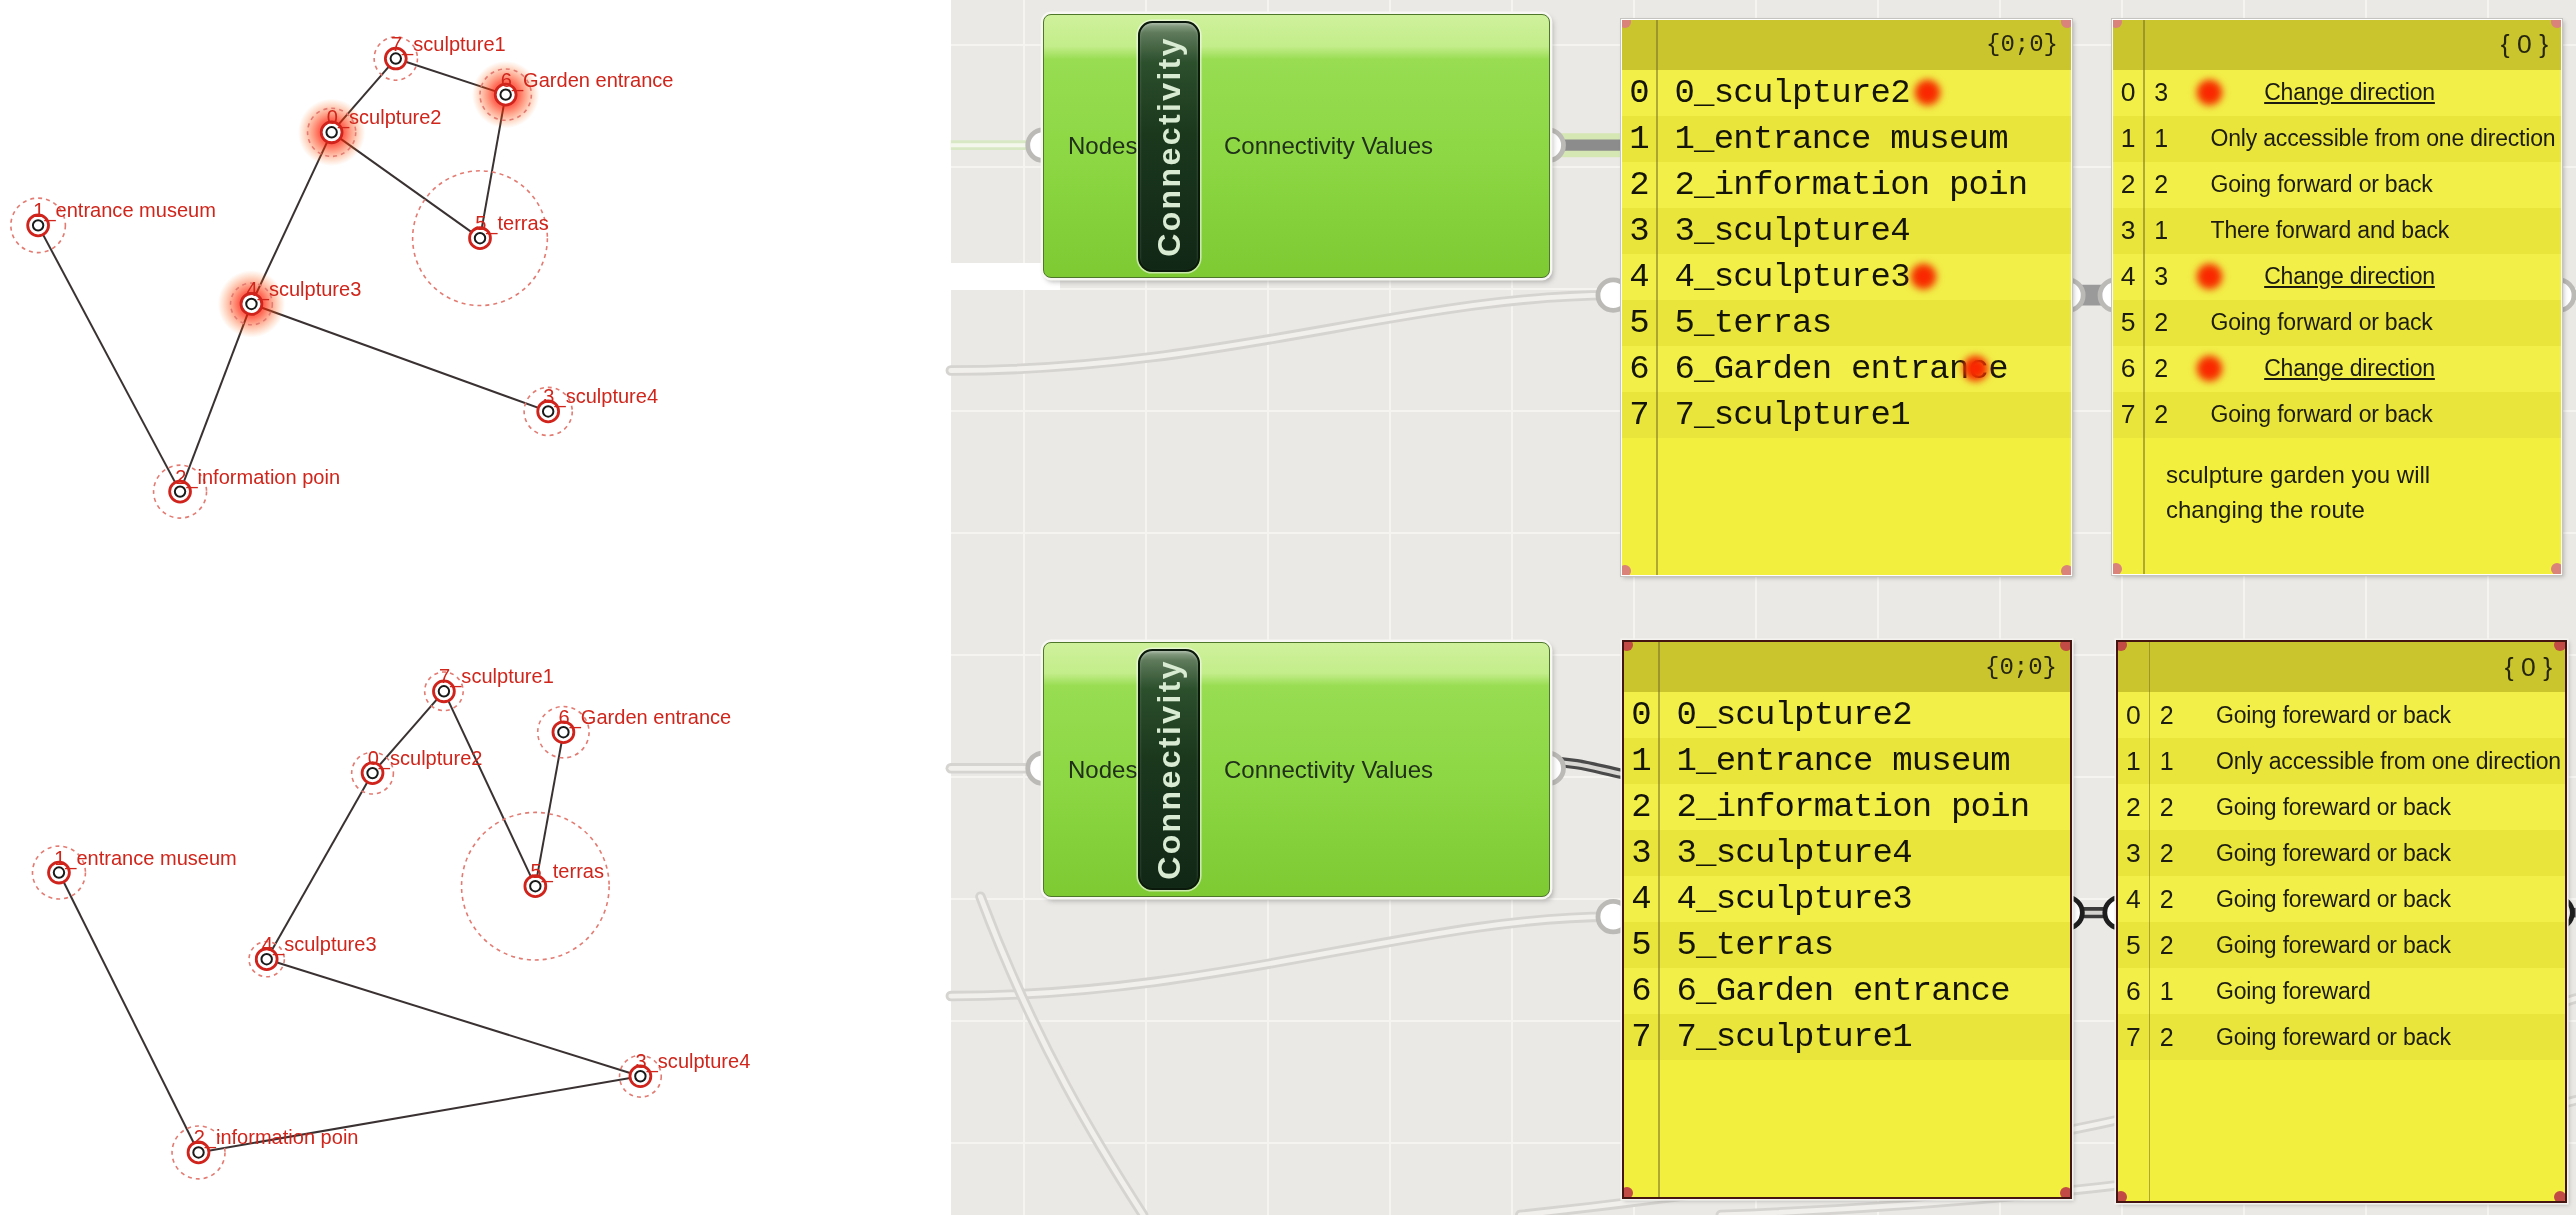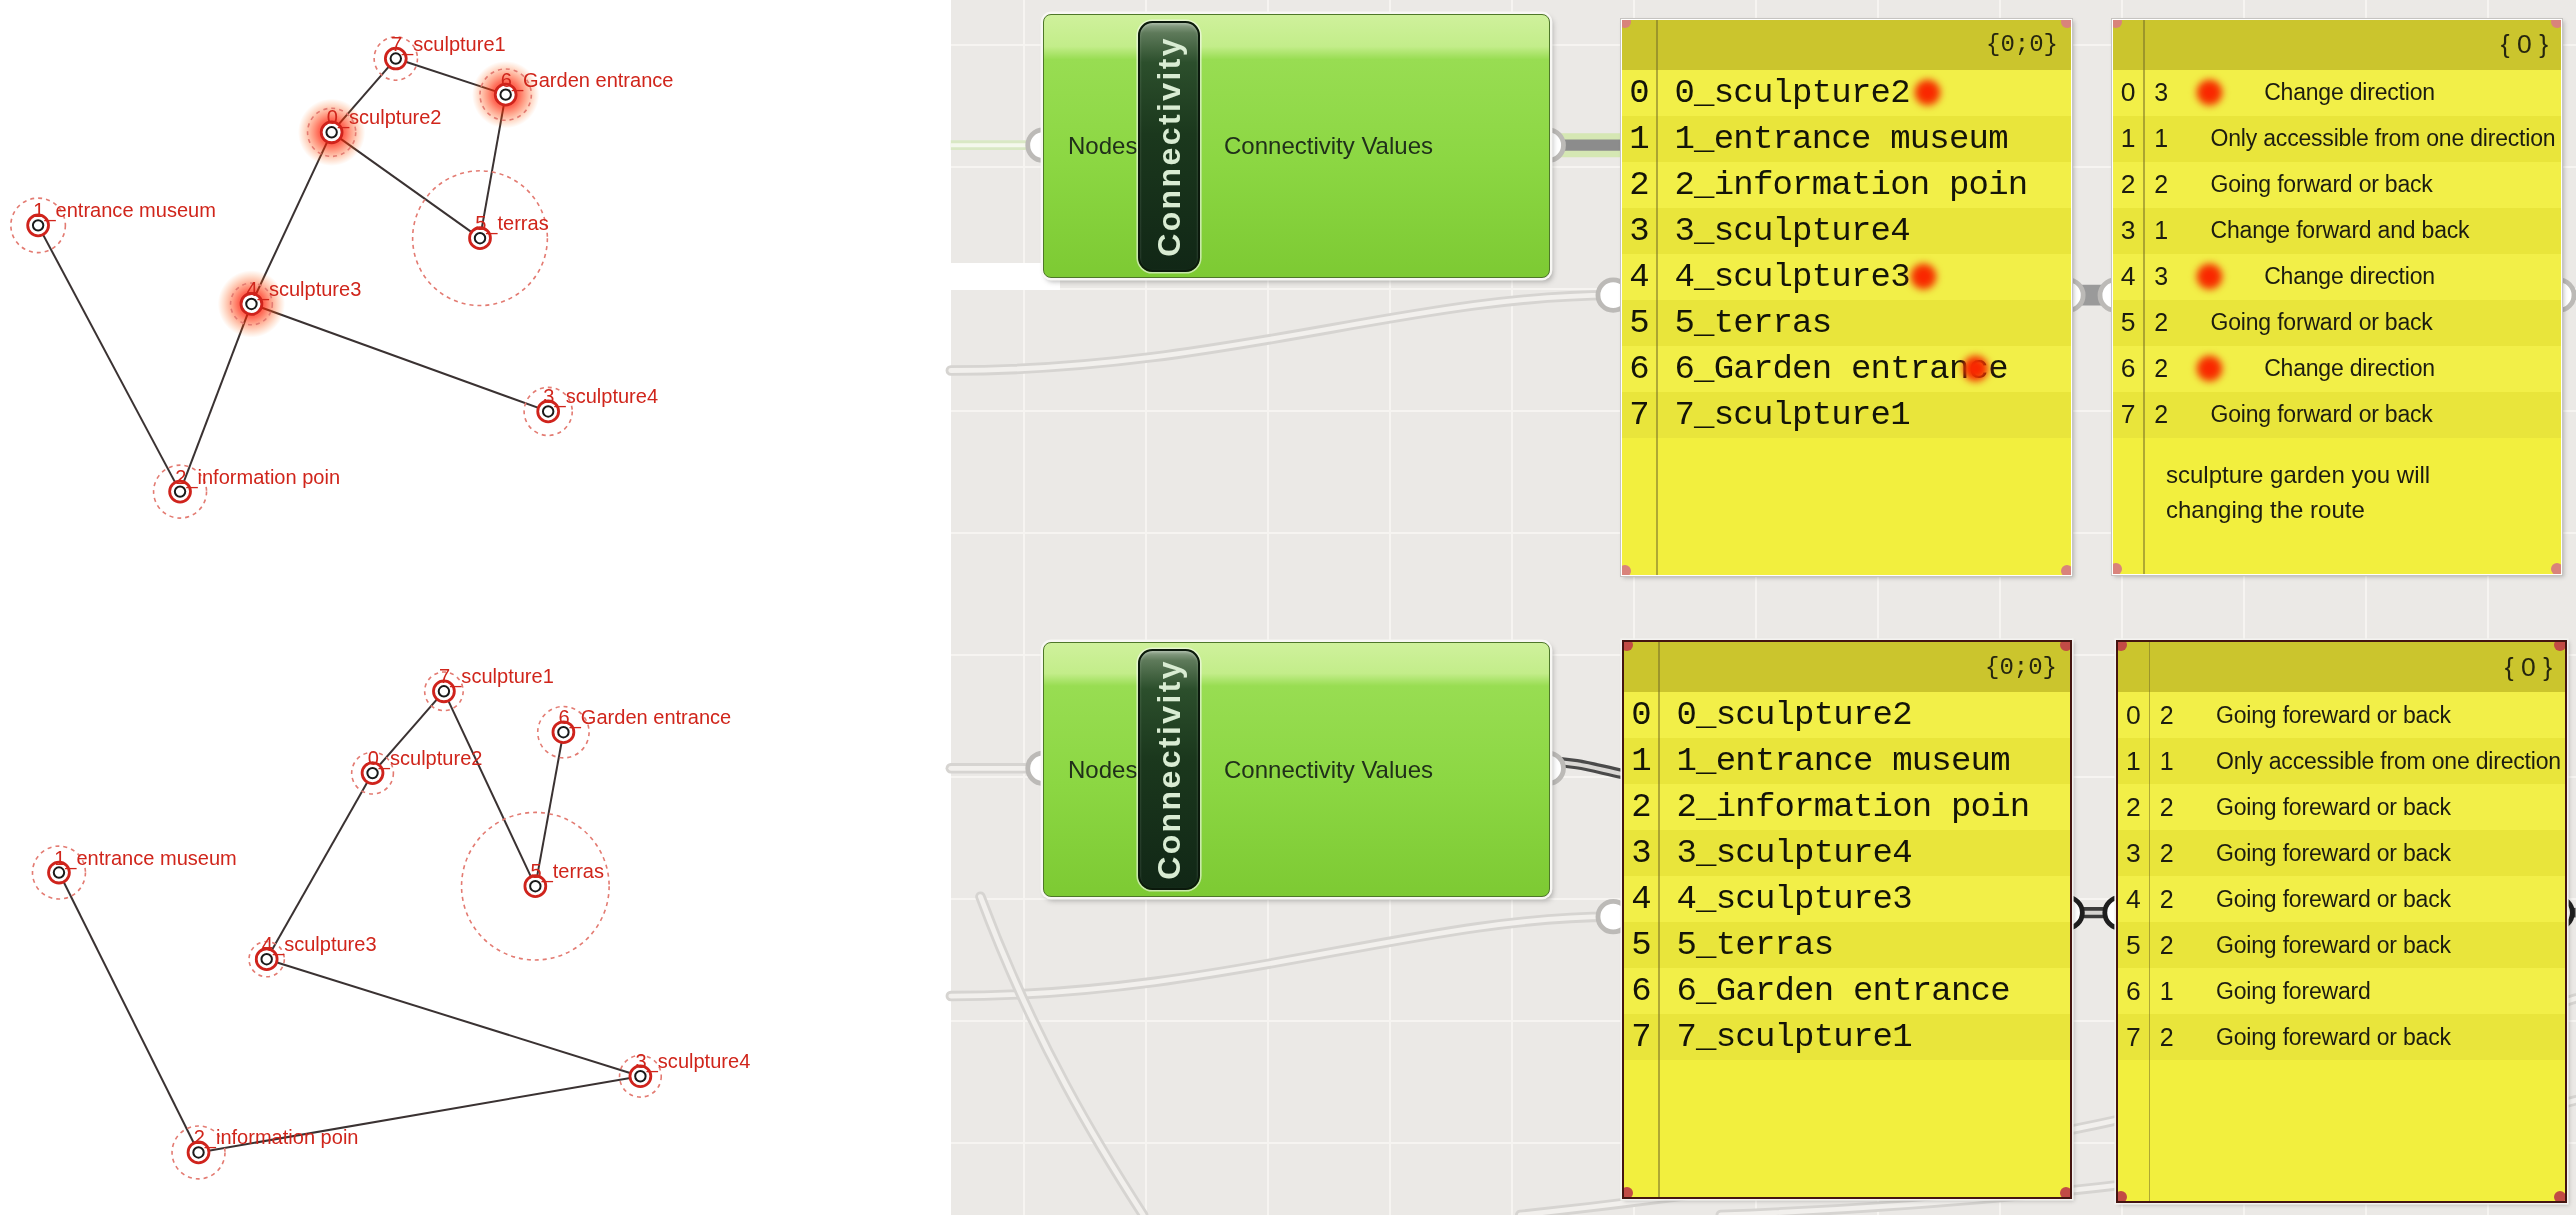--- a/index.html
+++ b/index.html
@@ -35,21 +35,21 @@
   .gh-panel.sans .panel-header{font-family:"Liberation Sans",sans-serif;font-size:26.5px;}
   .p-row{position:relative;display:flex;align-items:center;height:46px;}
   .p-row .idx{flex:0 0 auto;text-align:center;}
   .gh-panel.mono .p-row{font-family:"Liberation Mono",monospace;font-size:34px;letter-spacing:-0.8px;color:#141408;}
   .gh-panel.mono .p-row .txt{padding-left:18.5px;white-space:pre;}
   .gh-panel.sans .p-row{font-family:"Liberation Sans",sans-serif;color:#1c1c10;}
   .gh-panel.sans .p-row .idx{font-size:26.5px;}
   .gh-panel.mono .p-row .idx{font-size:34px;}
   .gh-panel.sans .p-row .val{flex:0 0 42px;padding-left:11.2px;font-size:25px;}
   .gh-panel.sans .p-row .txt{font-size:23px;letter-spacing:-0.2px;white-space:nowrap;padding-left:14.4px;}
-  .gh-panel.sans .p-row.hasdot .txt{padding-left:68px;}
+  .gh-panel.sans .p-row.hasdot .txt{padding-left:68px;text-decoration:underline;}
   .panel-vline{position:absolute;top:0;bottom:0;width:1.6px;background:rgba(120,112,40,.55);z-index:5;}
   .data-dot{position:absolute;width:30.5px;height:30.5px;border-radius:50%;z-index:4;
     background:radial-gradient(circle,#ff1c00 0%,#f43500 45%,rgba(255,120,0,0) 72%);
     filter:blur(3.2px);}
   .panel-note{font-family:"Liberation Sans",sans-serif;font-size:24px;color:#1c1c10;line-height:35px;}
   .sel-handle{position:absolute;width:12px;height:12px;border-radius:50%;z-index:6;}
   .gh-panel.light .sel-handle{background:#d9837b;}
   .gh-panel.dark .sel-handle{background:#c24b45;}
 </style>
 </head>
@@ -261,21 +261,21 @@
         <span class="txt">Only accessible from one direction</span>
       </div>
       <div class="p-row" style="background: rgb(242, 239, 72);">
         <span class="idx" style="flex-basis: 30px;">2</span>
         <span class="val">2</span>
         <span class="txt">Going forward or back</span>
       </div>
       <div class="p-row" style="background: rgb(233, 229, 59);">
         <span class="idx" style="flex-basis: 30px;">3</span>
         <span class="val">1</span>
-        <span class="txt">Change forward and back</span>
+        <span class="txt">There forward and back</span>
       </div>
       <div class="p-row hasdot" style="background: rgb(242, 239, 72);">
         <span class="idx" style="flex-basis: 30px;">4</span>
         <span class="val">3</span>
         <span class="txt">Change direction</span>
         <div class="data-dot" style="left: 81px; top: 7.8px;"></div>
       </div>
       <div class="p-row" style="background: rgb(233, 229, 59);">
         <span class="idx" style="flex-basis: 30px;">5</span>
         <span class="val">2</span>

